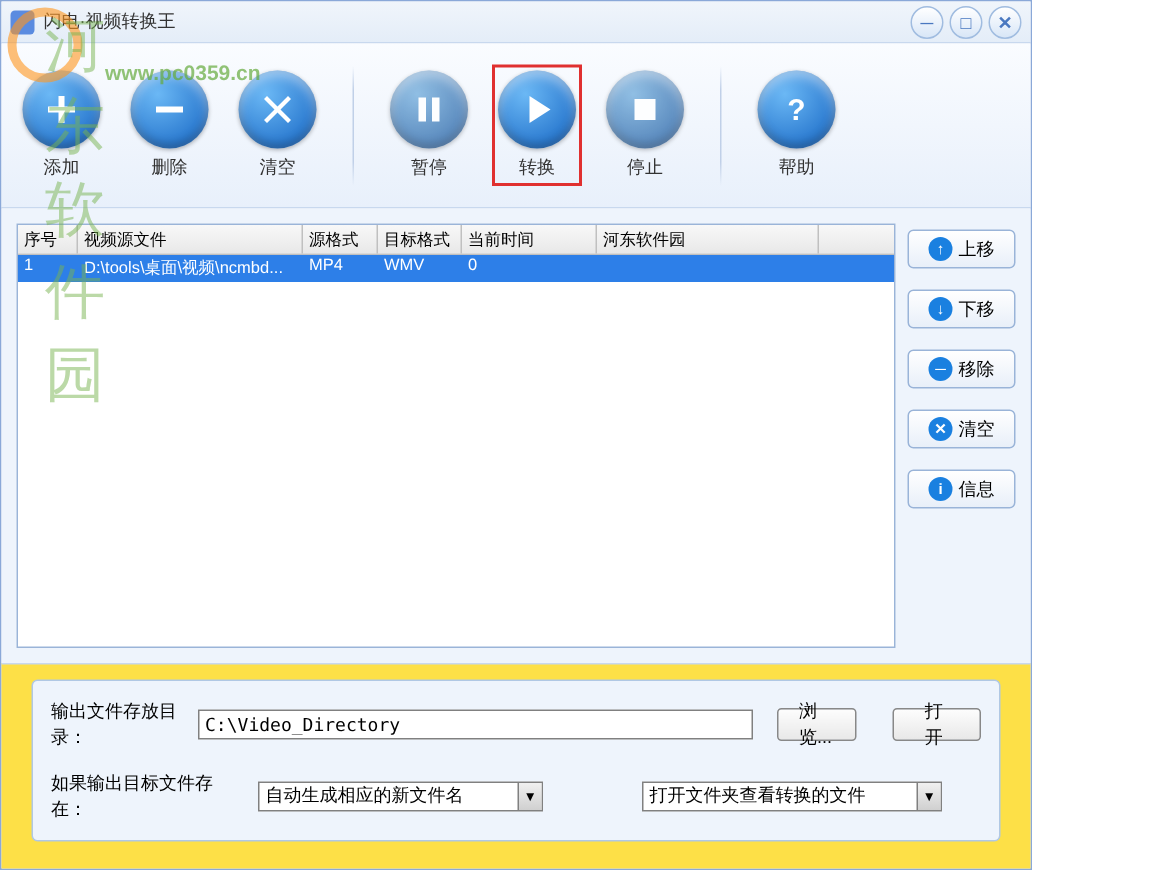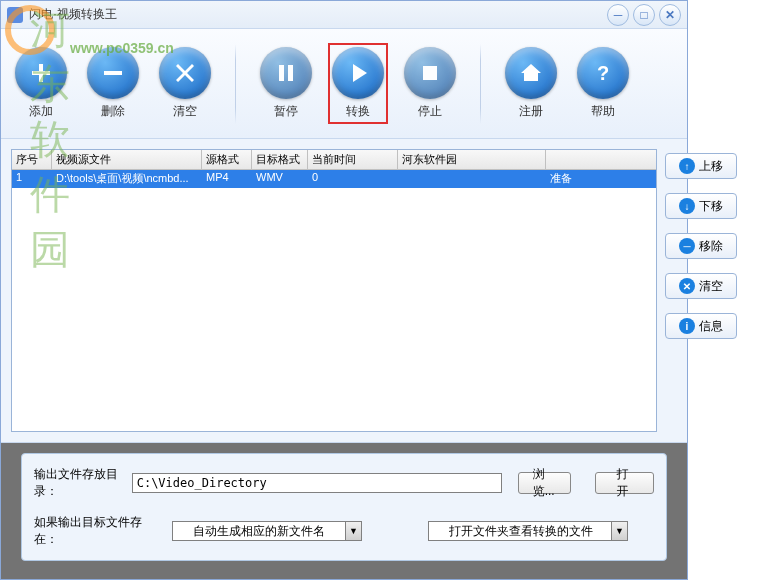--- a/index.html
+++ b/index.html
@@ -26,26 +26,26 @@
 .table-wrap { flex: 1; background: #fff; border: 1px solid #9ab4d8; display: flex; flex-direction: column; }
 .table-header { display: flex; height: 20px; background: linear-gradient(#f8f8f8,#e8e8e8); border-bottom: 1px solid #c0c0c0; }
 .th { border-right: 1px solid #c0c0c0; padding: 2px 4px; font-size: 11px; overflow: hidden; white-space: nowrap; }
 .table-body { flex: 1; overflow: auto; }
 .tr { display: flex; height: 18px; }
 .tr.selected { background: #2d7fe8; color: #fff; }
 .td { border-right: 1px solid transparent; padding: 1px 4px; font-size: 11px; overflow: hidden; white-space: nowrap; }
 .side-buttons { display: flex; flex-direction: column; gap: 14px; padding-top: 4px; }
 .side-btn { width: 72px; height: 26px; background: linear-gradient(#fff,#e8eff9); border: 1px solid #9ab4d8; border-radius: 4px; display: flex; align-items: center; justify-content: center; gap: 4px; cursor: pointer; font-size: 12px; }
 .side-btn-icon { width: 16px; height: 16px; border-radius: 50%; display: flex; align-items: center; justify-content: center; color: #fff; font-size: 10px; font-weight: bold; }
-.bottom-panel { background: #737373; border-top: 1px solid #c8d8ee; padding: 10px 20px 18px; }
+.bottom-panel { background: #fde047; border-top: 1px solid #c8d8ee; padding: 10px 20px 18px; }
 .bottom-inner { border: 1px solid #b0c8e4; border-radius: 4px; padding: 12px; display: flex; flex-direction: column; gap: 14px; background: #eef4fc; }
 .bottom-row { display: flex; align-items: center; gap: 8px; }
 .bottom-label { width: 130px; }
 .text-input { flex: 1; height: 20px; border: 1px solid #808080; background: #fff; padding: 1px 4px; font-family: monospace; font-size: 12px; }
-.combo { height: 20px; border: 1px solid #808080; background: #fff; display: flex; align-items: center; padding-left: 16px; }
+.combo { height: 20px; border: 1px solid #808080; background: #fff; display: flex; align-items: flex-start; }
 .combo-text { flex: 1; padding: 0 4px; font-size: 12px; }
 .combo-arrow { width: 16px; height: 18px; background: linear-gradient(#f0f0f0,#d0d0d0); border-left: 1px solid #808080; display: flex; align-items: center; justify-content: center; font-size: 9px; }
 .btn { height: 22px; padding: 0 14px; background: linear-gradient(#fdfdfd,#e8e8e8); border: 1px solid #888; border-radius: 3px; cursor: pointer; font-size: 12px; display: flex; align-items: center; }
 svg { display: block; }
 </style>
 </head>
 <body>
 
 <div class="watermark">
   <div class="watermark-circle"></div>
@@ -114,28 +114,20 @@
         <div class="tool-circle disabled">
             <svg width="26" height="26" viewBox="0 0 26 26">
               <rect x="6" y="6" width="14" height="14" fill="#fff"></rect>
             </svg>
           </div>
         <div class="tool-label">停止</div>
       </div>
     </div>
     <div class="toolbar-sep"></div>
     <div class="toolbar-group">
-      <div class="tool-btn">
-        <div class="tool-circle">
-            <svg width="26" height="26" viewBox="0 0 26 26">
-              <path d="M13 4l10 9h-3v8H6v-8H3z" fill="#fff"></path>
-            </svg>
-          </div>
-        <div class="tool-label">注册</div>
-      </div>
       <div class="tool-btn">
         <div class="tool-circle">
             <svg width="26" height="26" viewBox="0 0 26 26">
               <text x="13" y="20" text-anchor="middle" font-size="20" font-weight="bold" fill="#fff">?</text>
             </svg>
           </div>
         <div class="tool-label">帮助</div>
       </div>
     </div>
   </div>
@@ -151,21 +143,20 @@
         <div class="th" style="width:148px">河东软件园</div>
       </div>
       <div class="table-body">
         <div class="tr selected">
           <div class="td" style="width:40px">1</div>
           <div class="td" style="width:150px">D:\tools\桌面\视频\ncmbd...</div>
           <div class="td" style="width:50px">MP4</div>
           <div class="td" style="width:56px">WMV</div>
           <div class="td" style="width:90px">0</div>
           <div class="td" style="width:148px"></div>
-          <div class="td" style="width:110px">准备</div>
         </div>
       </div>
     </div>
     <div class="side-buttons">
       <div class="side-btn">
           <div class="side-btn-icon" style="background:#1a80e0">↑</div>
           <span>上移</span>
         </div>
       <div class="side-btn">
           <div class="side-btn-icon" style="background:#1a80e0">↓</div>

